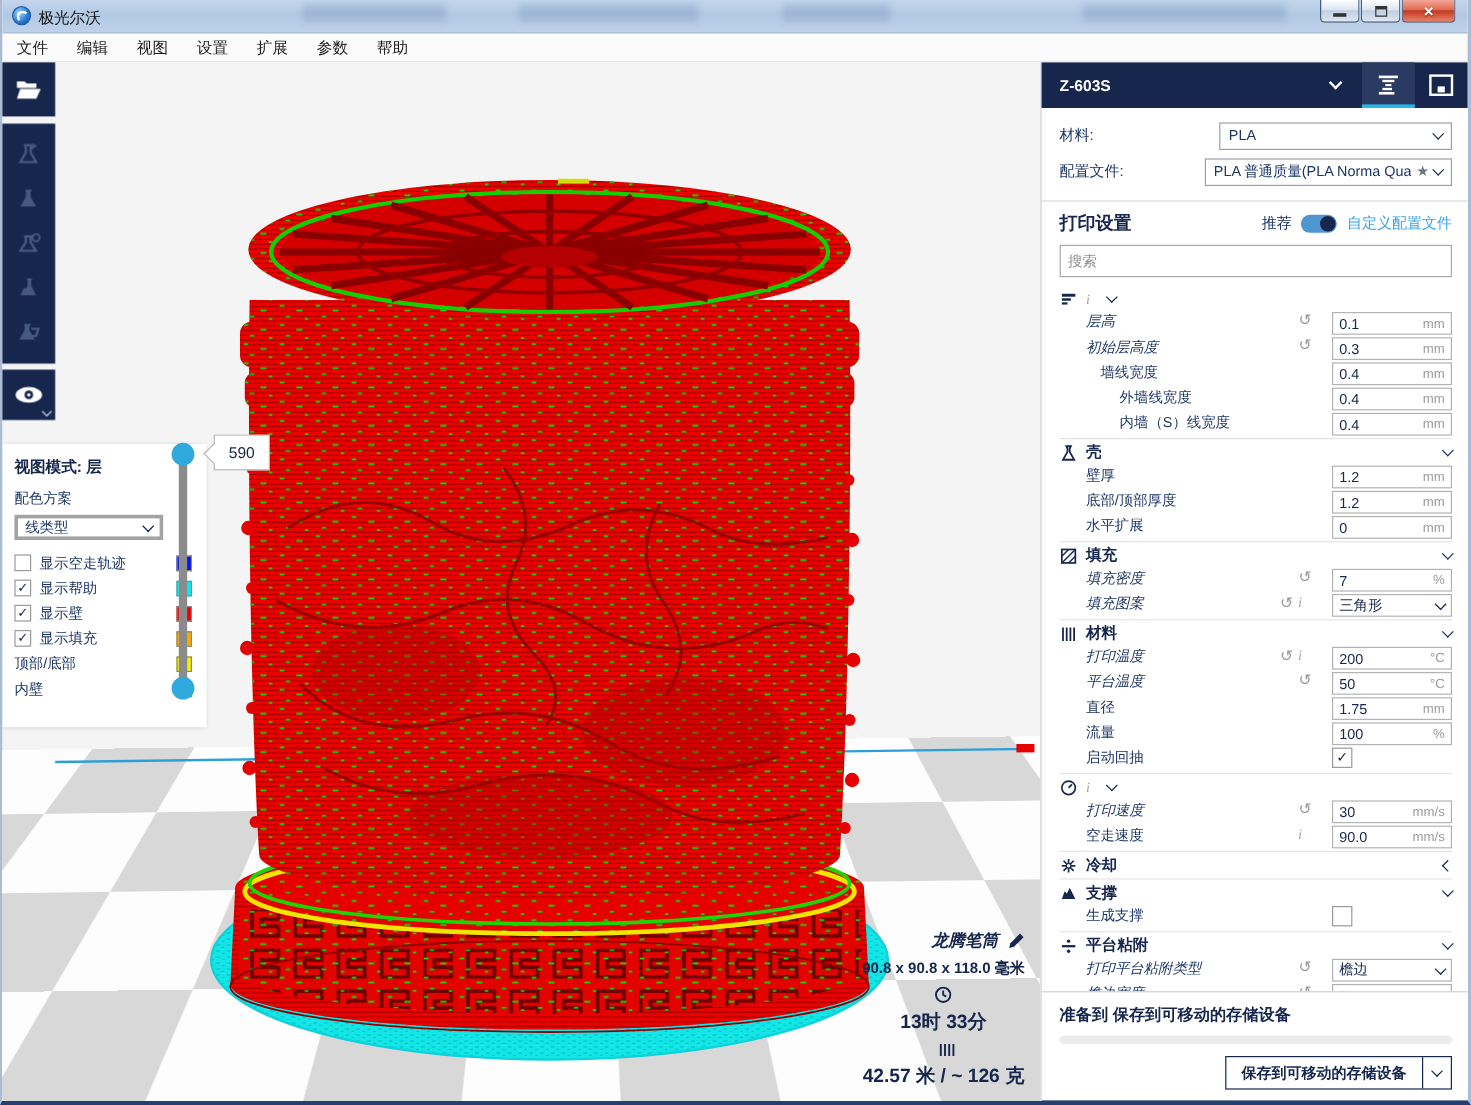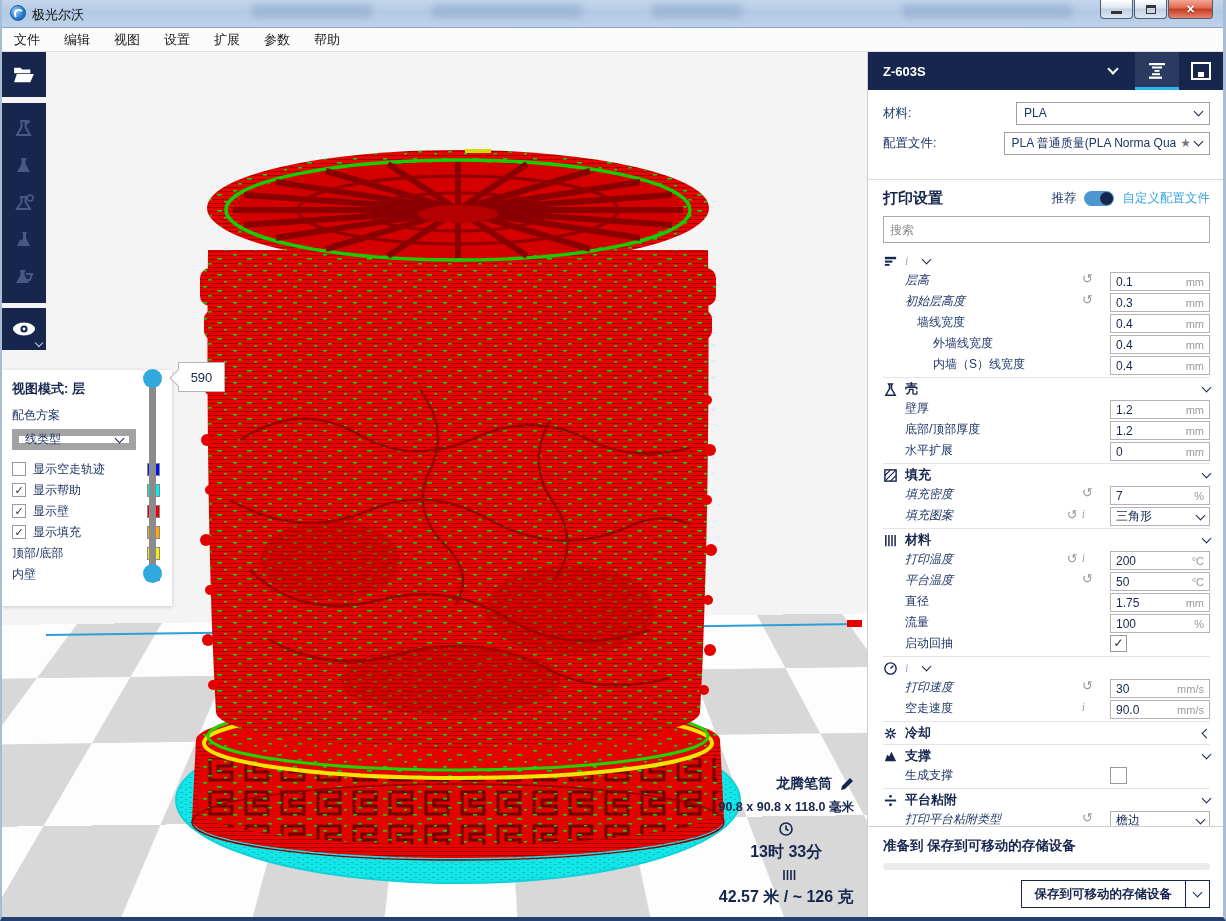--- a/index.html
+++ b/index.html
@@ -49,58 +49,58 @@
   .tb-tools { top:51px; height:200px; justify-content:space-around; padding:8px 0; }
   .tb-eye { top:256px; height:42px; justify-content:center; }
   .tb-btn { width:44px; height:38px; display:flex; align-items:center; justify-content:center; position:relative; }
   .eye-chev { position:absolute; right:4px; bottom:2px; width:6px; height:6px; border-right:1.5px solid #cfd6e4; border-bottom:1.5px solid #cfd6e4; transform:rotate(45deg); }
 
   
   .vm-panel { position:absolute; left:0; top:318px; width:170px; height:236px; background:#fff;
     box-shadow:0 1px 4px rgba(0,0,0,.18); padding:10px 0 0 10px; z-index:5; }
   .vm-title { font-size:13px; font-weight:bold; color:#16264d; margin-bottom:9px; }
   .vm-label { font-size:12px; color:#1d3666; margin-bottom:5px; }
-  .vm-select { width:124px; height:21px; border:7px solid #a3a3a3; background:#fff; display:flex; align-items:center;
+  .vm-select { width:124px; height:21px; border:3px solid #a3a3a3; background:#fff; display:flex; align-items:center;
     justify-content:space-between; padding:0 6px; font-size:12px; color:#1d3666; margin-bottom:9px; }
   .vm-row { display:flex; align-items:center; height:20px; margin-bottom:1px; }
   .vm-cb { width:14px; height:14px; border:1px solid #9a9a9a; background:#fff; margin-right:7px; font-size:11px;
     line-height:13px; text-align:center; color:#16264d; flex:none; }
   .vm-cb.checked::after { content:"✓"; }
   .vm-name { font-size:12px; color:#1d3666; flex:1; }
   .swatch { width:13px; height:13px; border:1px solid #888; margin-right:12px; flex:none; }
 
   
   .vslider-track { position:absolute; left:147px; top:326px; width:7px; height:196px; background:#8b8b8b; border-radius:4px; z-index:6; }
   .vhandle { position:absolute; left:141px; width:19px; height:19px; border-radius:50%; background:#2fa9de; z-index:7; }
   .vhandle.top { top:317px; } .vhandle.bottom { top:512px; }
   .flag { position:absolute; left:176px; top:310px; width:47px; height:30px; background:#fff; border:1px solid #b5b5b5;
     display:flex; align-items:center; justify-content:center; font-size:13px; color:#16264d; z-index:7; }
   .flag::before { content:""; position:absolute; left:-7px; top:9px; width:11px; height:11px; background:#fff;
     border-left:1px solid #b5b5b5; border-bottom:1px solid #b5b5b5; transform:rotate(45deg); }
 
   
   .status { position:absolute; right:14px; bottom:10px; text-align:right; color:#16264d; z-index:4; }
-  .status .l1 { font-size:14px; font-weight:bold; display:flex; justify-content:flex-end; align-items:center; gap:8px; }
+  .status .l1 { font-size:14px; font-weight:bold; display:flex; justify-content:flex-end; align-items:center; gap:8px;font-style:italic; }
   .status .l2 { font-size:12.5px; font-weight:bold; margin-top:6px; }
   .status .l3 { font-size:16px; font-weight:bold; margin-top:6px; display:flex; justify-content:flex-end; align-items:center; gap:6px;flex-direction:column; }
   .brand { position:absolute; left:18px; bottom:6px; display:flex; align-items:flex-start; gap:4px; z-index:4; }
   .brand-cn { font-size:14px; font-weight:bold; color:#1f7cc4; line-height:14px; }
   .brand-r { font-size:8px; color:#1f7cc4; vertical-align:super; }
   .brand-en { font-size:7px; letter-spacing:2.5px; color:#e2452a; margin-top:2px; }
 
   
   .rpanel { position:absolute; left:865px; top:52px; width:356px; height:866px; background:#fff;
     border-left:1px solid #c9ced8; display:flex; flex-direction:column; }
   .machine-h { height:38px; background:#16264d; display:flex; align-items:center; flex:none; }
   .machine-name { color:#fff; font-size:13px; font-weight:bold; margin-left:15px; flex:1; }
   .machine-chev { width:8px; height:8px; border-right:2px solid #fff; border-bottom:2px solid #fff; transform:rotate(45deg); margin-right:18px; margin-top:-4px; }
   .tab { width:44px; height:38px; display:flex; align-items:center; justify-content:center; position:relative; }
   .tab.sel { background:#2a3a61; }
   .tab.sel::after { content:""; position:absolute; left:0; bottom:0; width:100%; height:3px; background:#29b6ea; }
-  .cfg { padding:11px 13px 24px 15px; border-bottom:1px solid #d7dae0; flex:none; }
+  .cfg { padding:11px 13px 12px 15px; border-bottom:1px solid #d7dae0; flex:none; }
   .cfg-row { display:flex; align-items:center; height:24px; margin-bottom:6px; }
   .cfg-lbl { width:133px; font-size:12.5px; color:#1d3666; }
   .combo { flex:1; height:23px; border:1px solid #9aa0ab; background:#fff; display:flex; align-items:center;
     padding:0 7px; font-size:12px; color:#1d3666; gap:4px; }
   .combo .txt { flex:1; white-space:nowrap; overflow:hidden; }
   .chev { width:7px; height:7px; border-right:1.8px solid #16264d; border-bottom:1.8px solid #16264d; transform:rotate(45deg); margin-top:-3px; flex:none; }
   .chev.left { transform:rotate(135deg); margin-top:0; }
   .star { color:#6e7683; font-size:12px; flex:none; }
 
   .ps-head { display:flex; align-items:center; padding:9px 13px 8px 15px; flex:none; }

